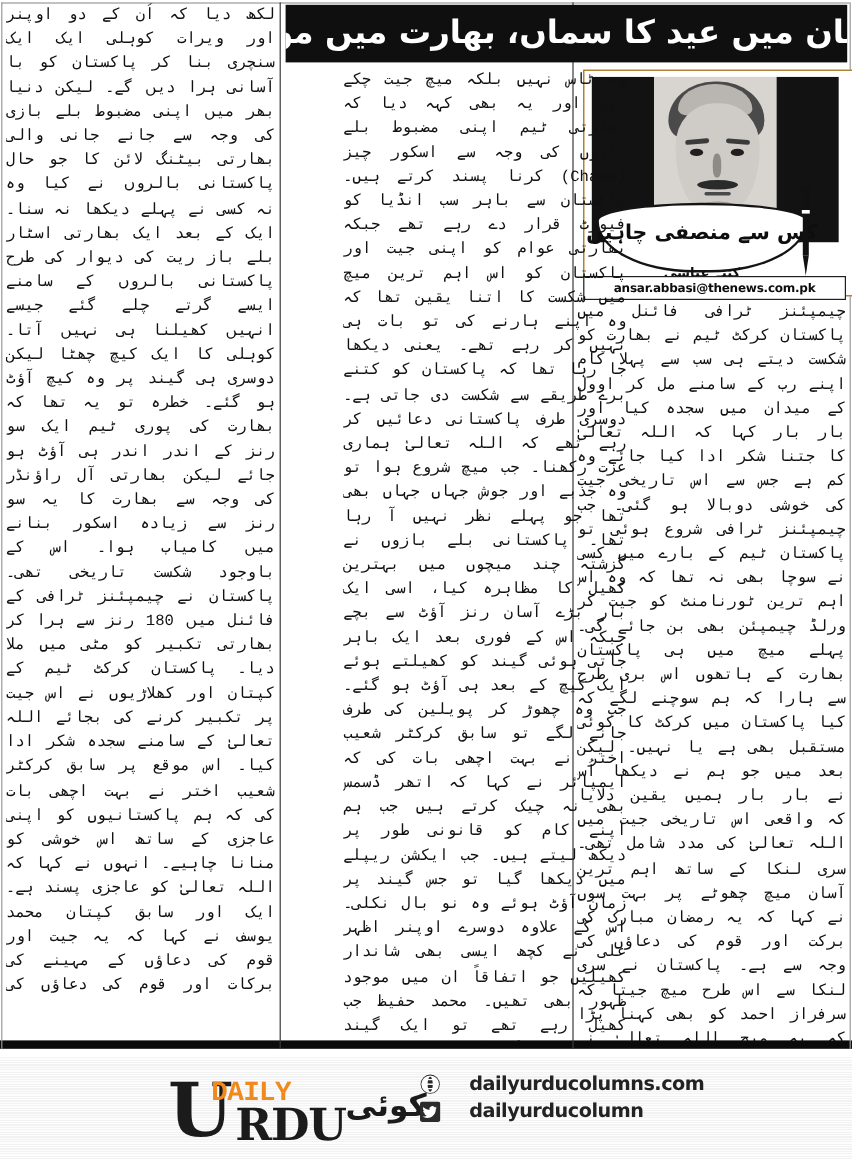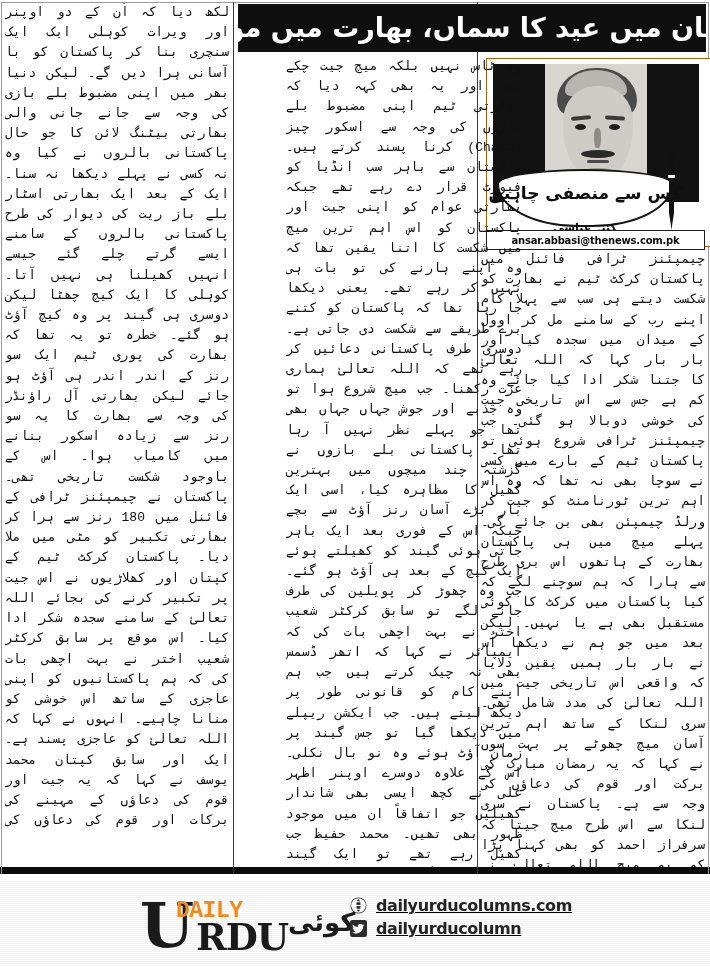--- a/index.html
+++ b/index.html
@@ -261,21 +261,21 @@
     direction:rtl;
     font-family:"DejaVu Sans", sans-serif;
     font-size:26px; font-weight:700; color:#1b1b1b; line-height:1;
   }
 
   #footer-links {
     position:absolute;
     left:350px; top:14px;
     display:flex; flex-direction:column; gap:4px;
   }
-  .flink { display:flex; align-items:flex-end; gap:9px; height:19px;text-decoration:underline; }
+  .flink { display:flex; align-items:flex-start; gap:24px; height:19px; }
   .fico {
     width:17px; height:17px;
     display:flex; align-items:center; justify-content:center;
     flex:0 0 17px;
   }
   .fico svg { display:block; }
   .flink-text {
     font-family:"DejaVu Sans", sans-serif;
     font-size:16px; font-weight:700; color:#232323;
     letter-spacing:-0.4px; white-space:nowrap; line-height:1;

